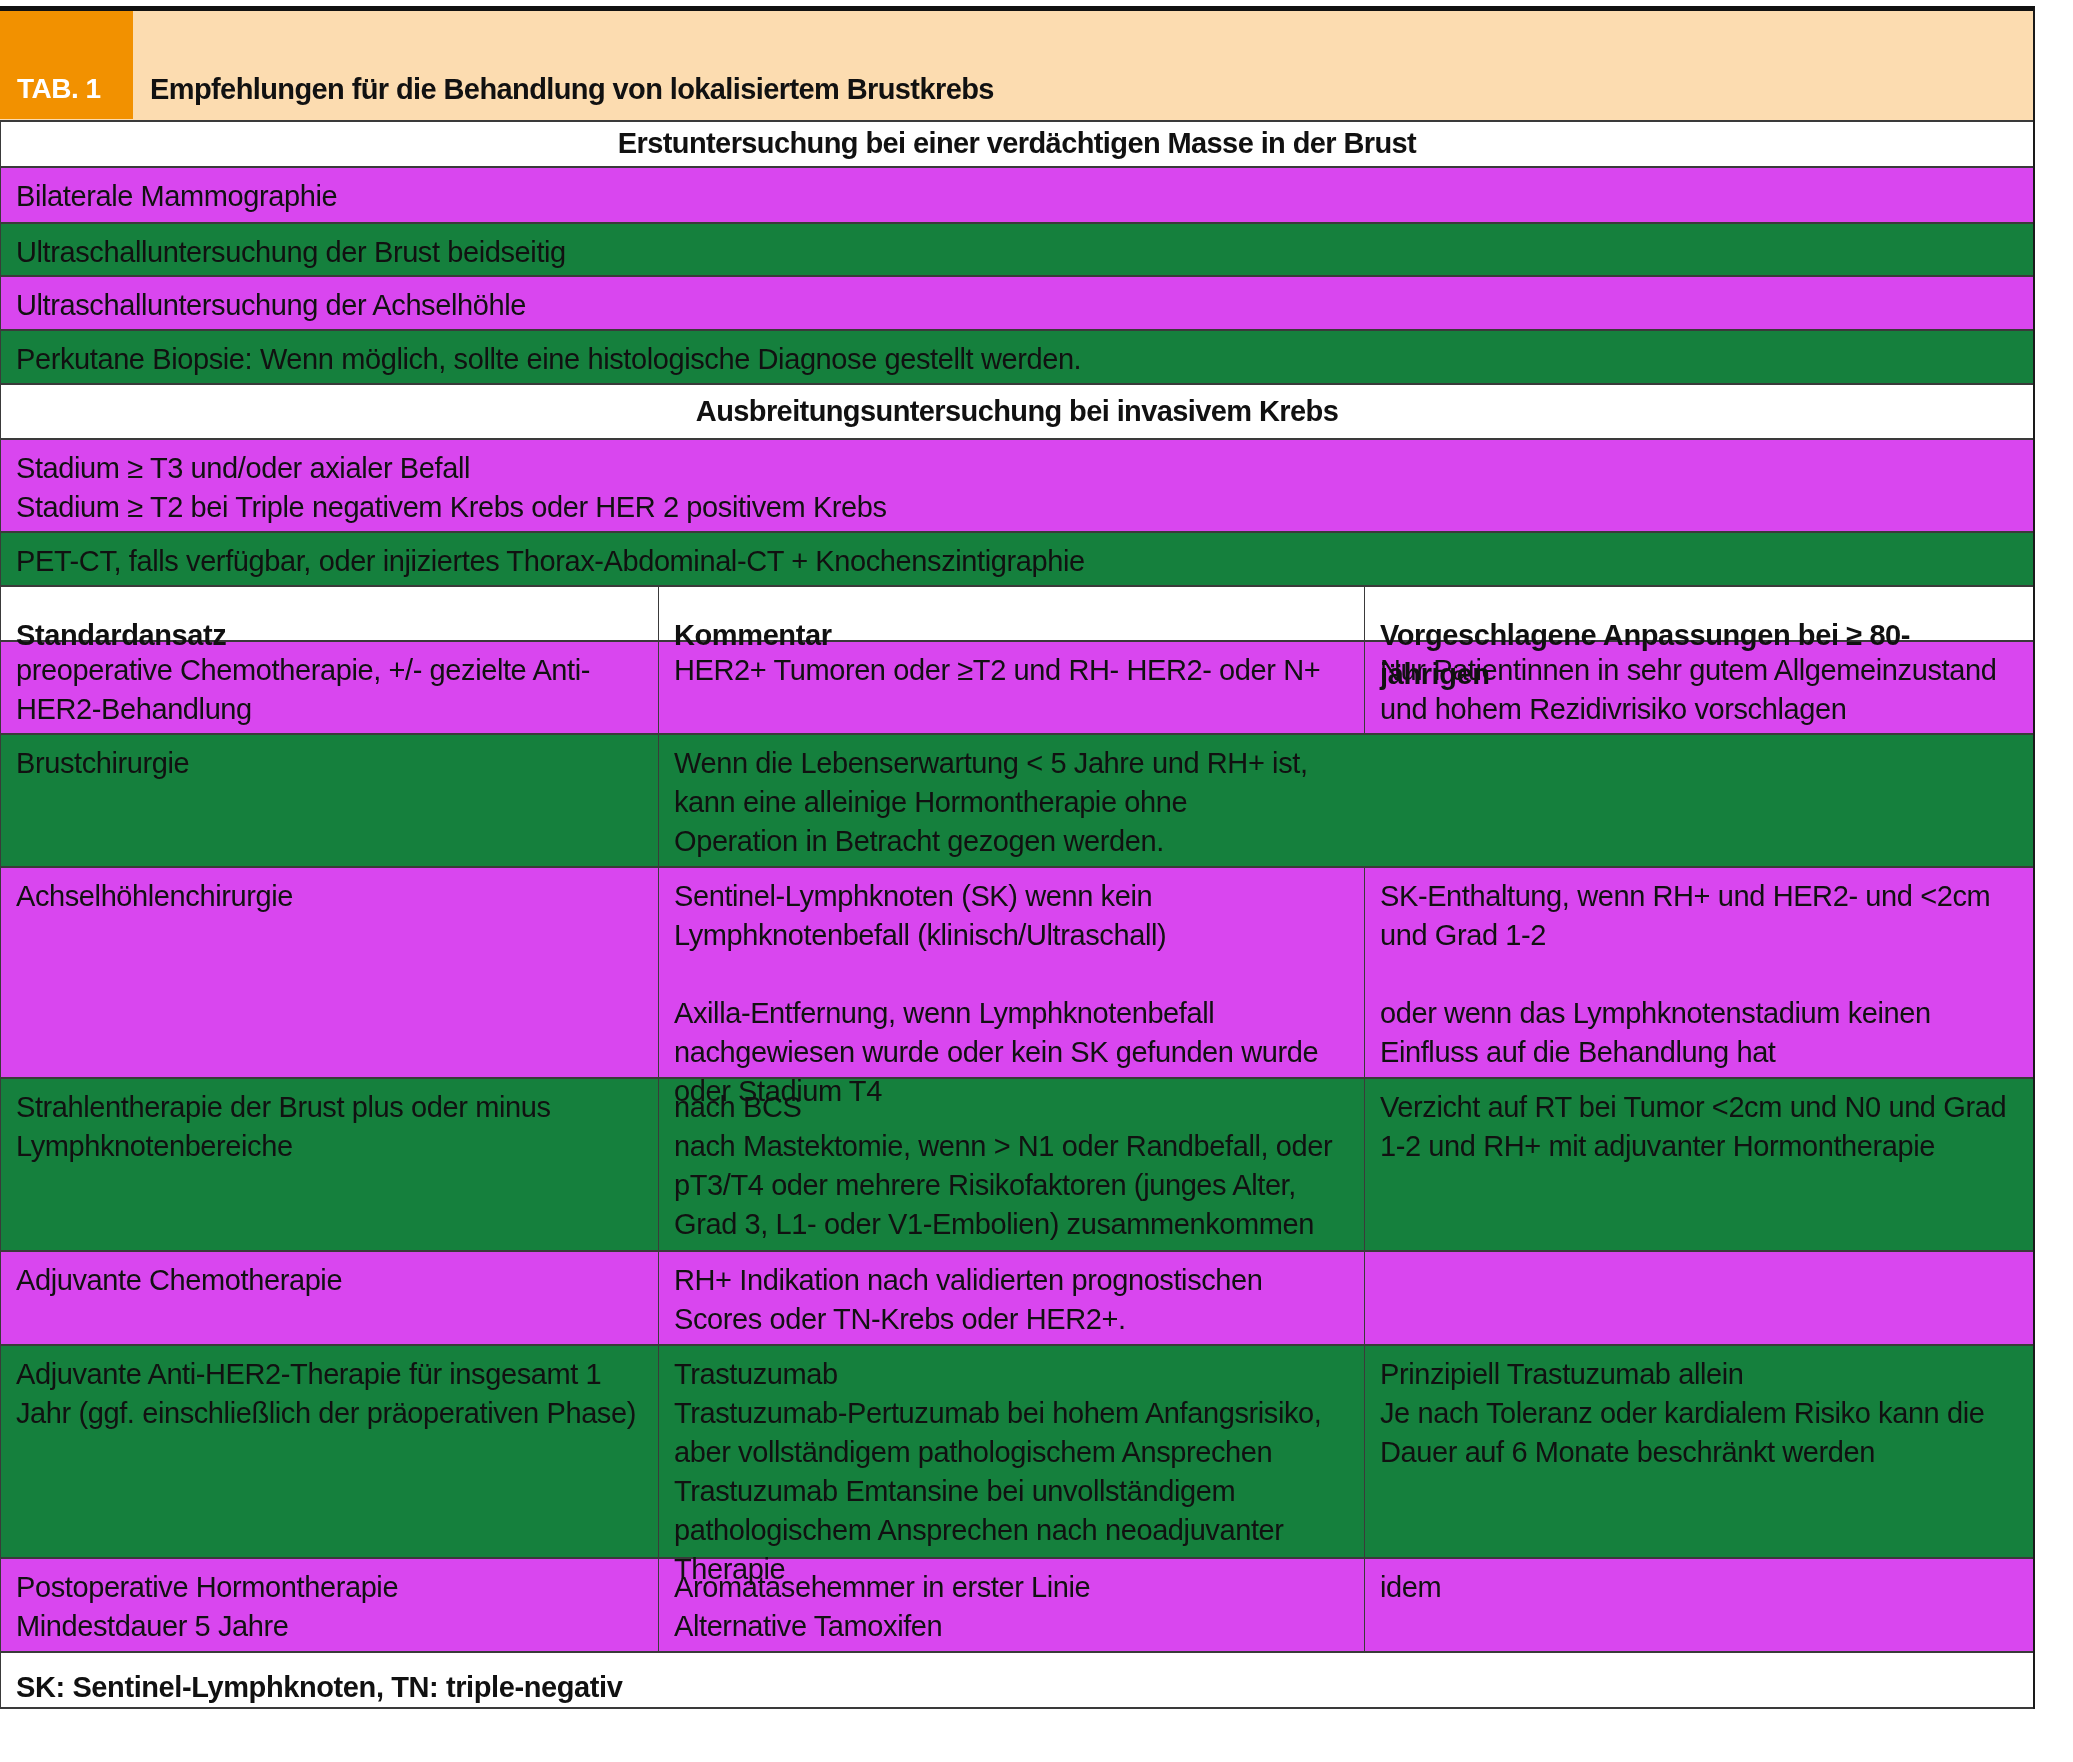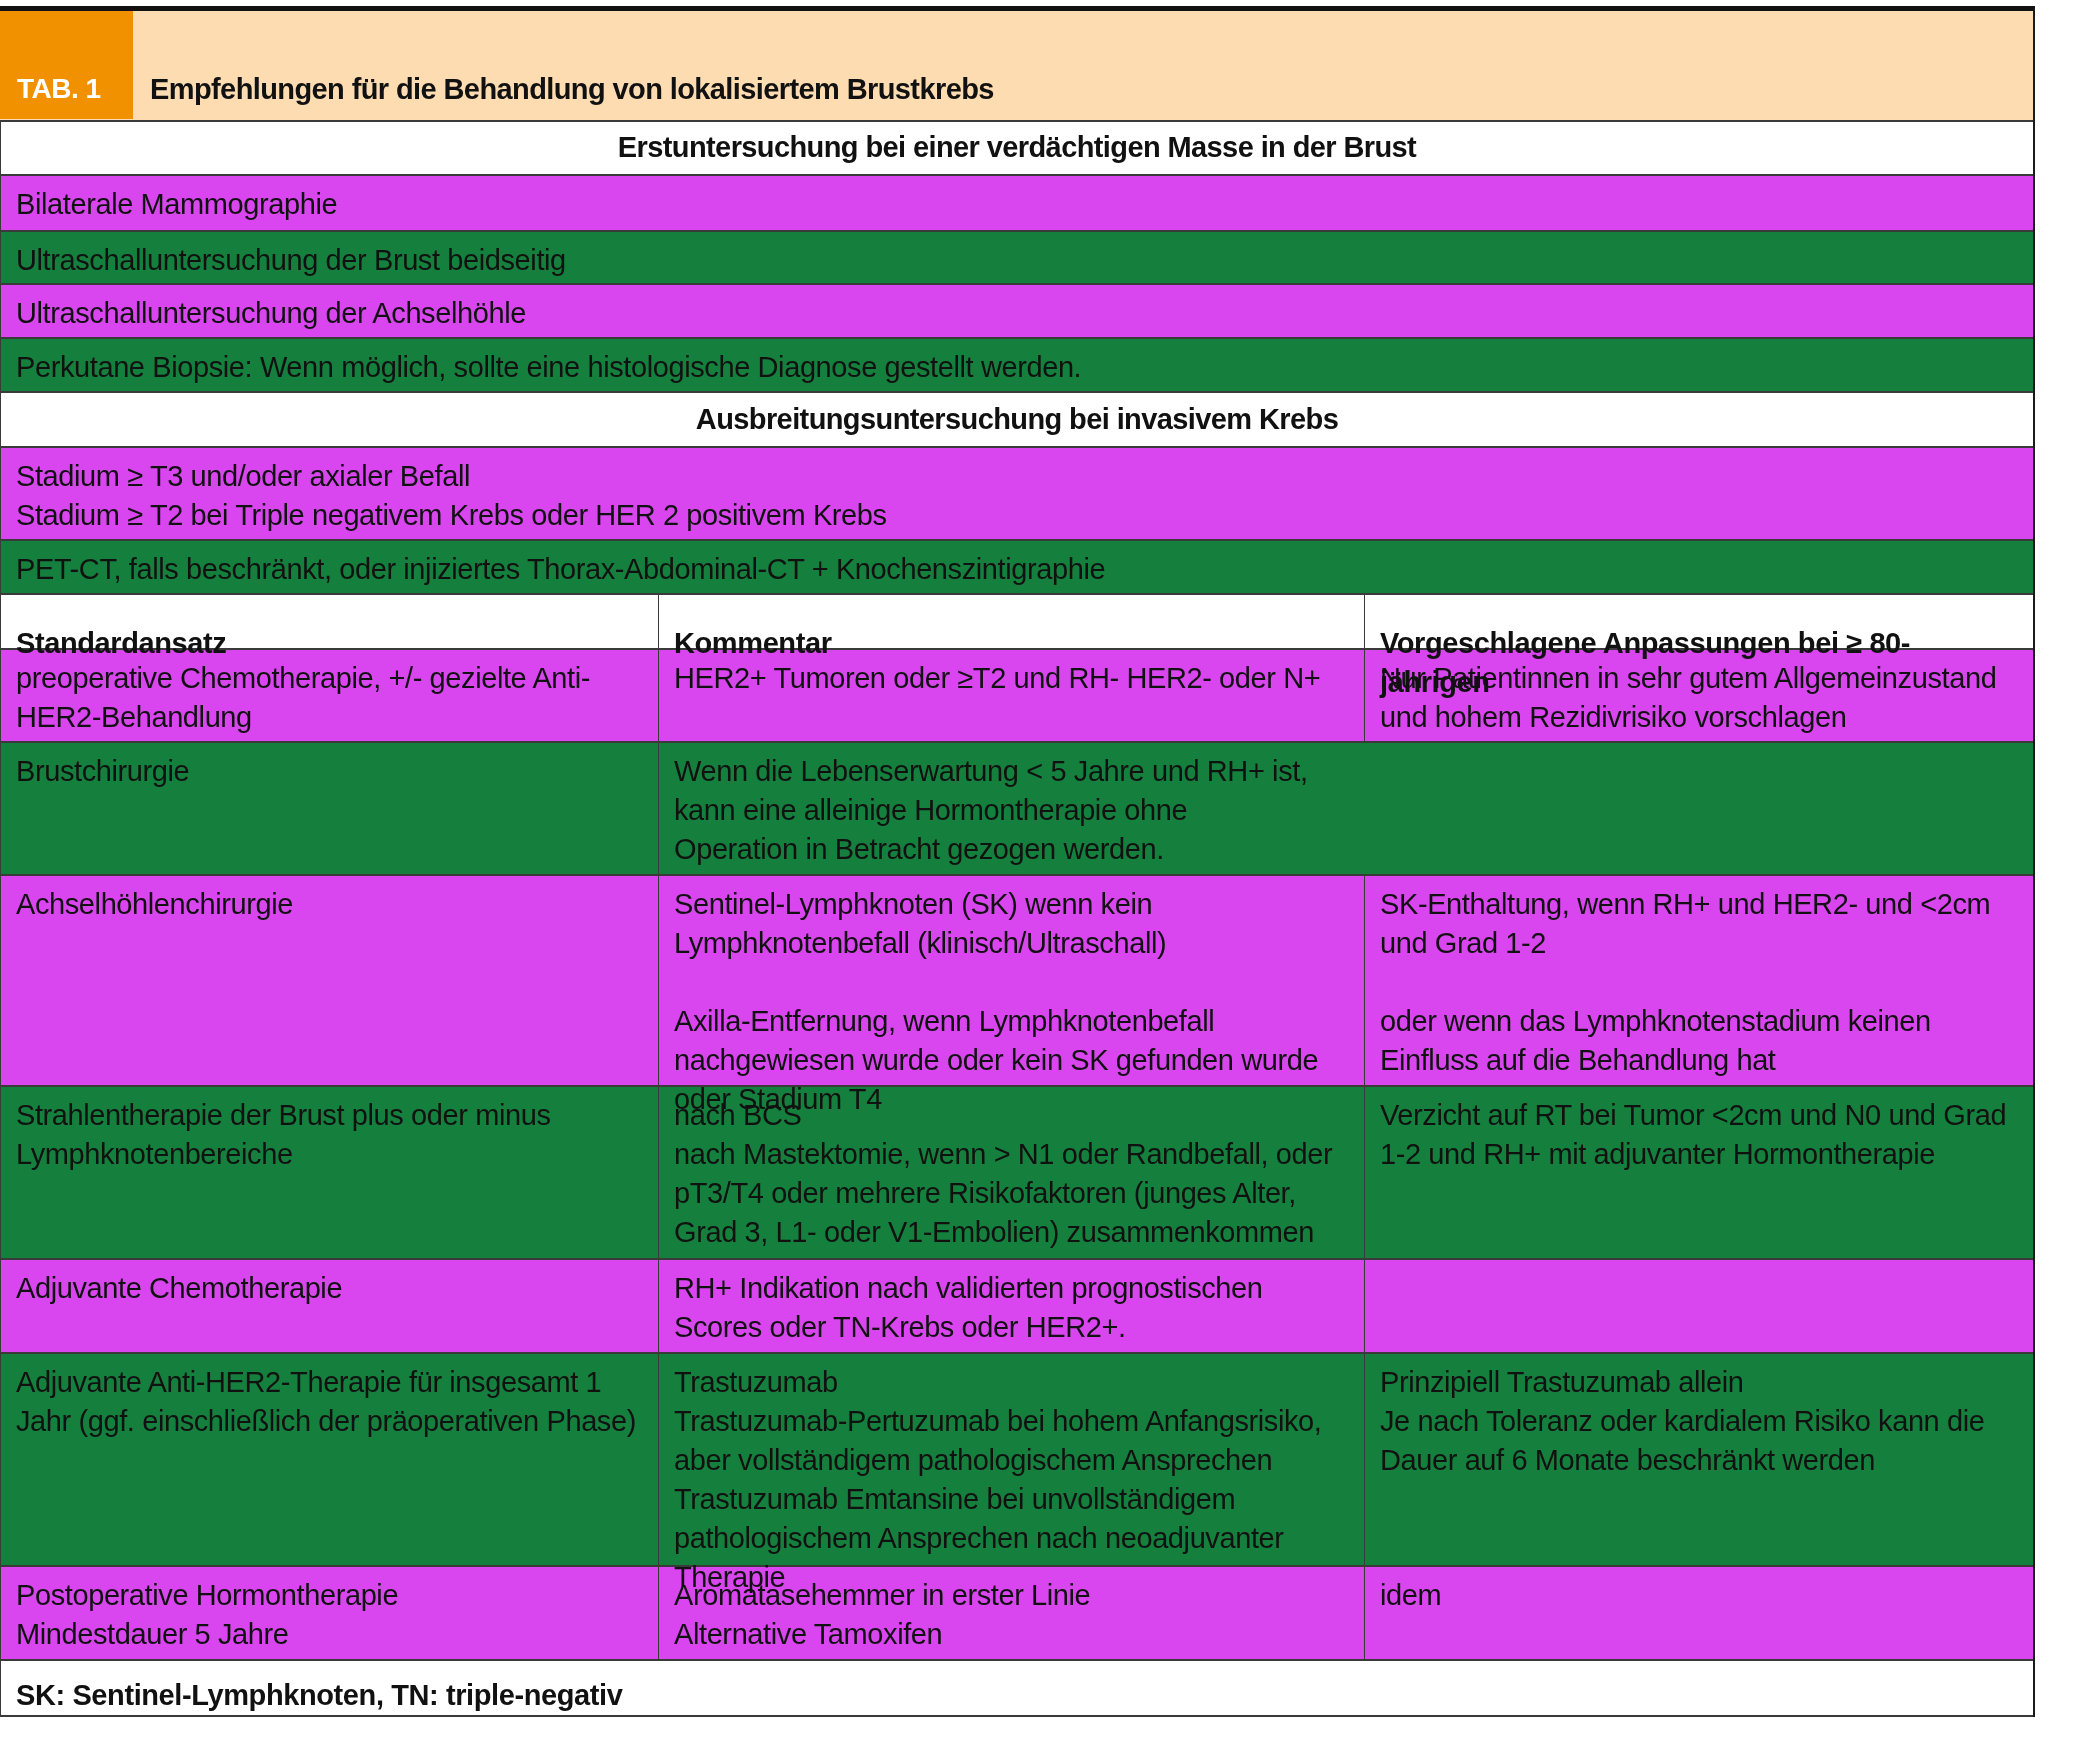--- a/index.html
+++ b/index.html
@@ -53,21 +53,21 @@
   </style>
 </head>
 <body>
 
 <div class="table">
   <div class="title-band">
     <div class="tab-label">TAB. 1</div>
     <div class="tab-title">Empfehlungen für die Behandlung von lokalisiertem Brustkrebs</div>
   </div>
 
-  <div class="row section" style="height:54px">
+  <div class="row section" style="height:46px">
     <span>Erstuntersuchung bei einer verdächtigen Masse in der Brust</span>
   </div>
   <div class="row full bg-a" style="height:56px">
     <div class="cell">Bilaterale Mammographie</div>
   </div>
   <div class="row full bg-b" style="height:53px">
     <div class="cell">Ultraschalluntersuchung der Brust beidseitig</div>
   </div>
   <div class="row full bg-a" style="height:54px">
     <div class="cell">Ultraschalluntersuchung der Achselhöhle</div>
@@ -77,21 +77,21 @@
   </div>
 
   <div class="row section" style="height:55px">
     <span>Ausbreitungsuntersuchung bei invasivem Krebs</span>
   </div>
   <div class="row full bg-a" style="height:93px">
     <div class="cell">Stadium ≥ T3 und/oder axialer Befall
 Stadium ≥ T2 bei Triple negativem Krebs oder HER 2 positivem Krebs</div>
   </div>
   <div class="row full bg-b" style="height:54px">
-    <div class="cell">PET-CT, falls beschränkt, oder injiziertes Thorax-Abdominal-CT + Knochenszintigraphie</div>
+    <div class="cell">PET-CT, falls verfügbar, oder injiziertes Thorax-Abdominal-CT + Knochenszintigraphie</div>
   </div>
 
   <div class="row hdr bg-w" style="height:55px">
     <div class="cell c1">Standardansatz</div>
     <div class="cell c2">Kommentar</div>
     <div class="cell c3">Vorgeschlagene Anpassungen bei ≥ 80-jährigen</div>
   </div>
 
   <div class="row bg-a" style="height:93px">
     <div class="cell c1">preoperative Chemotherapie, +/- gezielte Anti-HER2-Behandlung</div>

